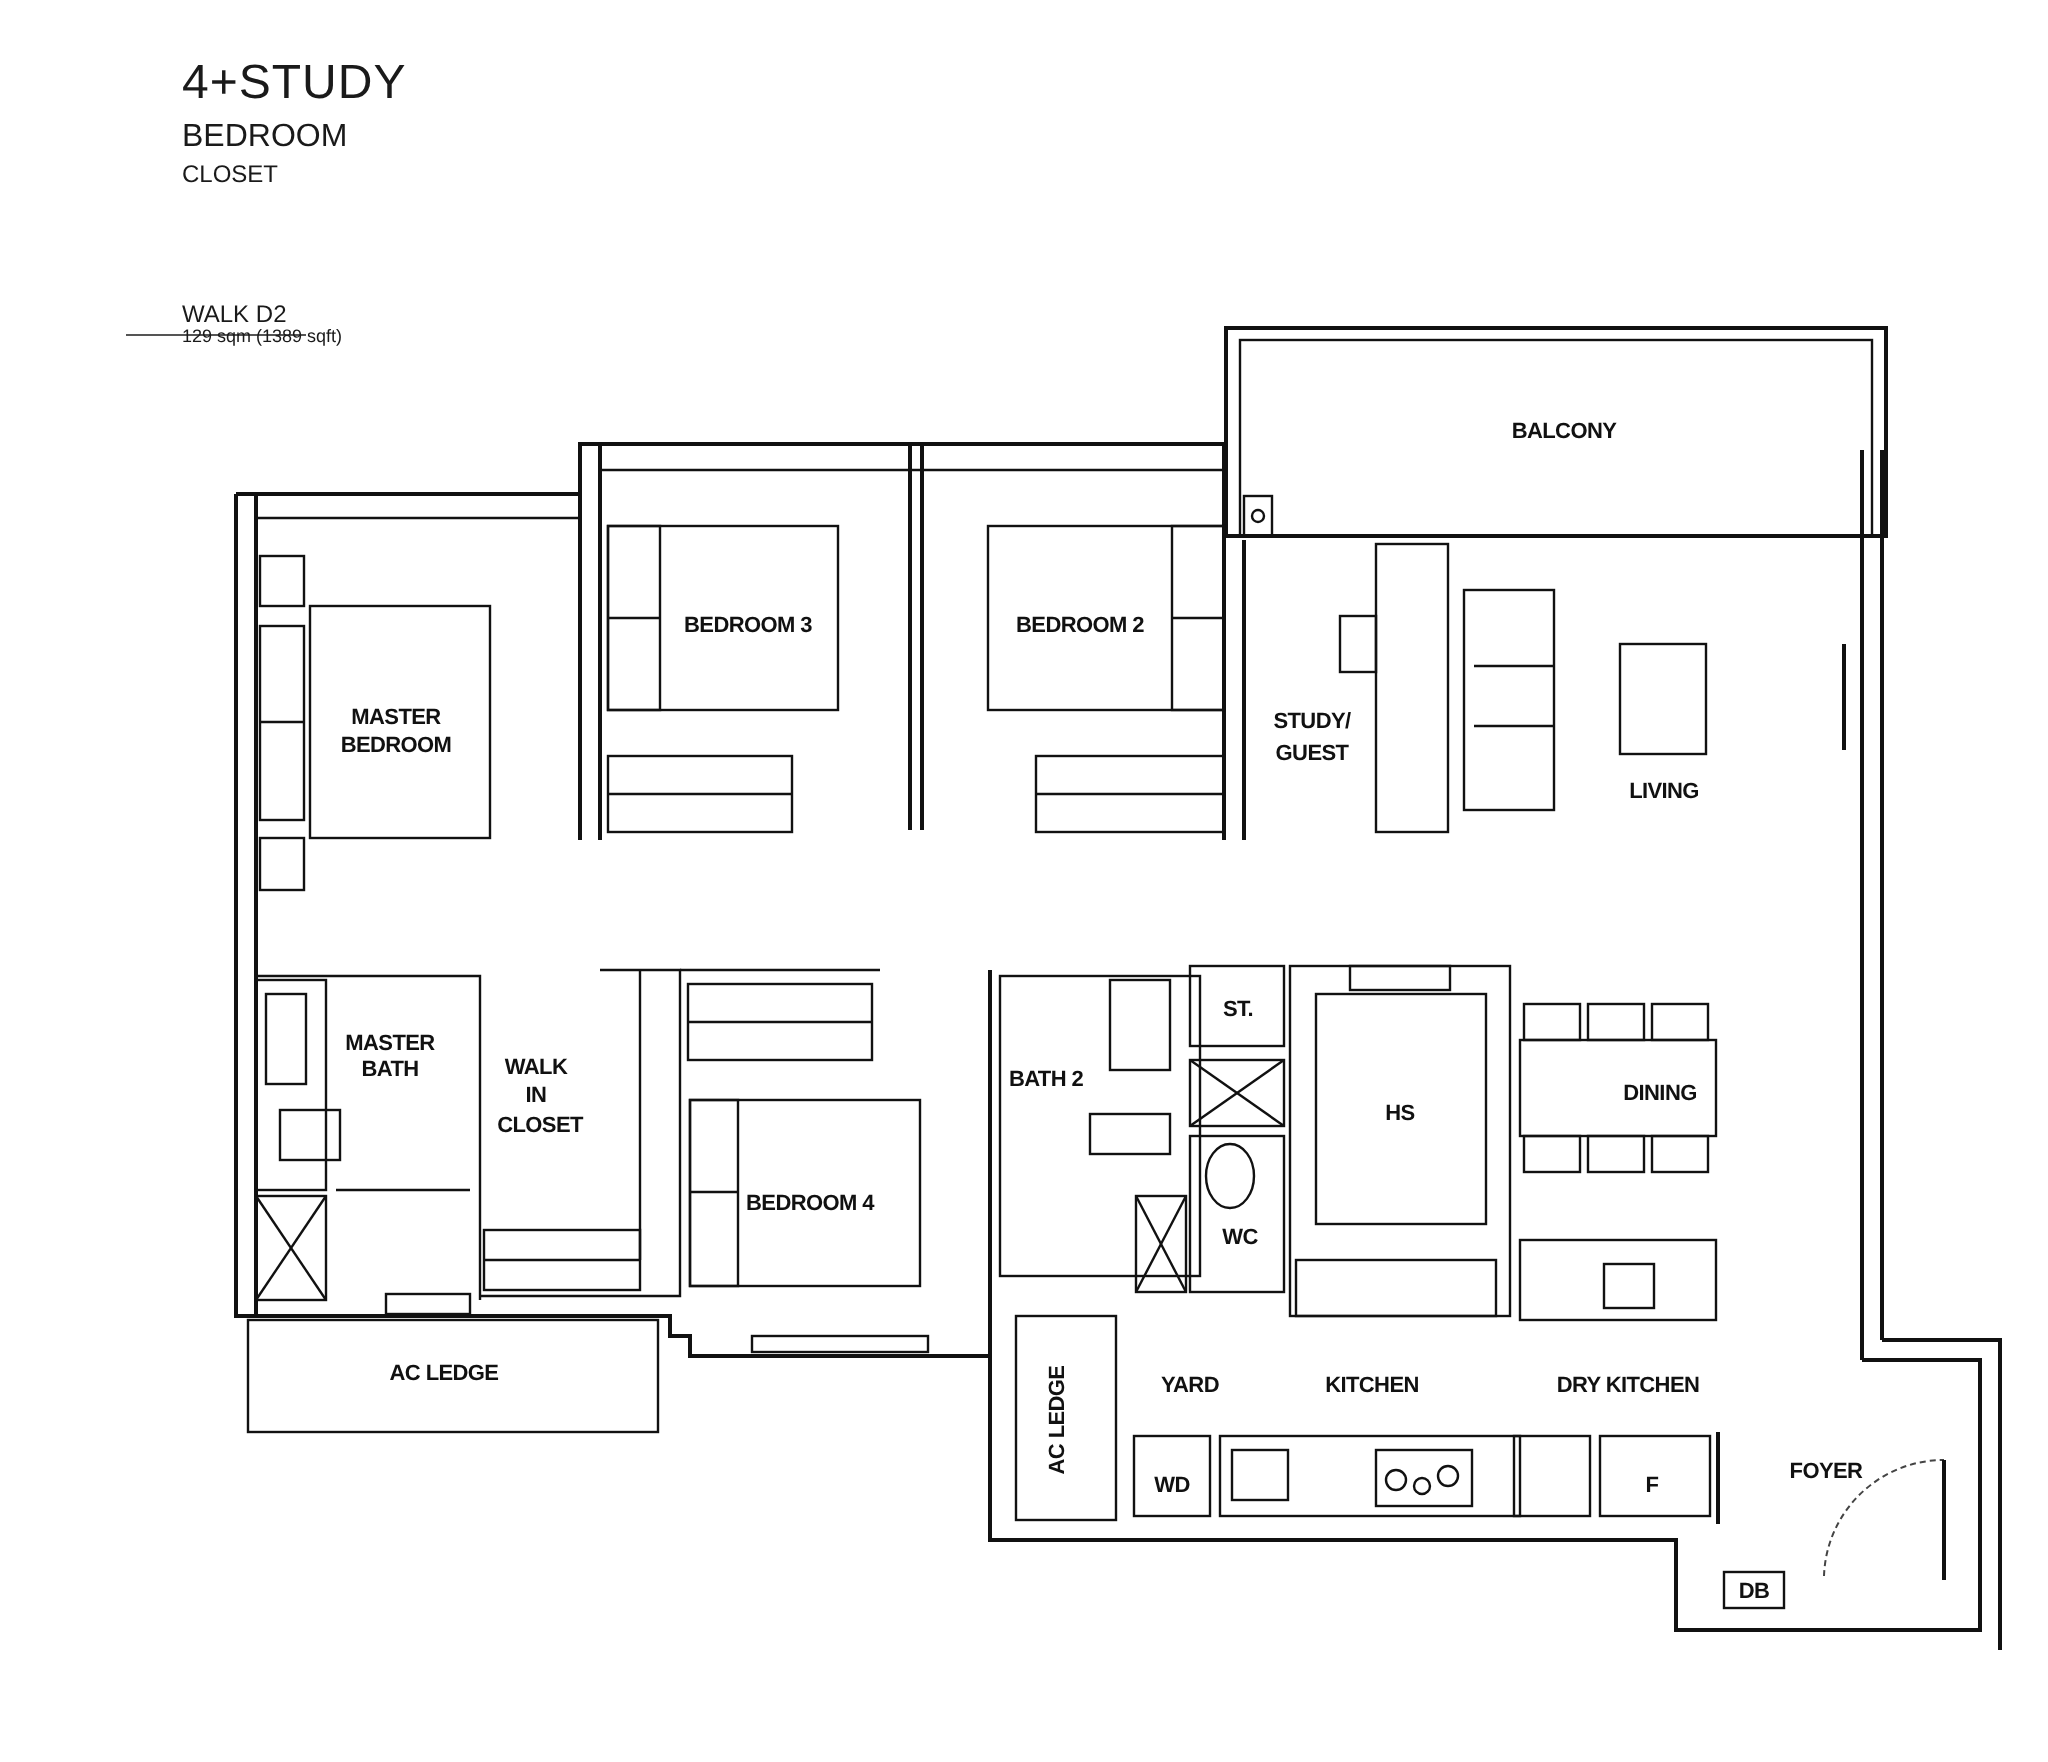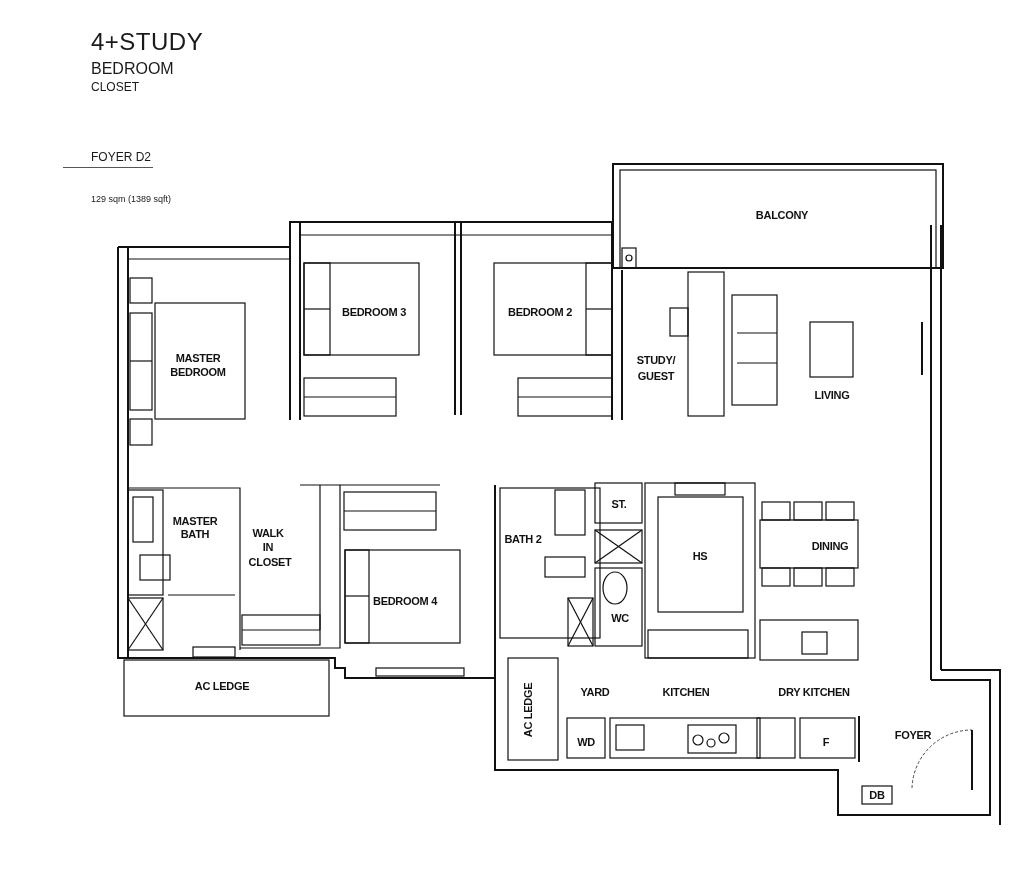--- a/index.html
+++ b/index.html
@@ -3,33 +3,33 @@
 <meta charset="utf-8">
 <style>
   html, body { margin:0; padding:0; background:#ffffff; }
   body { width:1024px; height:881px; position:relative; overflow:hidden; font-family:"Liberation Sans", sans-serif; color:#1a1a1a; }
   .hdr { position:absolute; left:63px;margin-left:28px; }
   #title { top:28px; font-size:24px; letter-spacing:0.5px; }
   #sub1 { top:60px; font-size:16px; }
   #sub2 { top:80px; font-size:12px; }
   #type { top:150px; font-size:12px; }
   #typeline { position:absolute; left:63px; top:167px; width:90px; height:1px; background:#555; }
-  #area { top:194px; font-size:9px; }
+  #area { top:163px; font-size:9px; }
   svg { position:absolute; left:0; top:0; }
   .w { fill:none; stroke:#111; stroke-width:2; }
   .t { fill:none; stroke:#111; stroke-width:1.2; }
   .lbl { font-family:"Liberation Sans", sans-serif; font-size:11px; font-weight:bold; fill:#111; text-anchor:middle; letter-spacing:-0.3px; }
 </style>
 </head>
 <body>
 
 <div class="hdr" id="title">4+STUDY</div>
 <div class="hdr" id="sub1">BEDROOM</div>
 <div class="hdr" id="sub2">CLOSET</div>
-<div class="hdr" id="type">FOYER D2</div>
+<div class="hdr" id="type">WALK D2</div>
 <div id="typeline"></div>
 <div class="hdr" id="area">129 sqm  (1389 sqft)</div>
 
 <svg width="1024" height="881" viewBox="0 0 1024 881">
 
   <g>
     <rect class="w" x="613" y="164" width="330" height="104"></rect>
     <rect class="t" x="620" y="170" width="316" height="98"></rect>
     <rect class="t" x="622" y="248" width="14" height="20"></rect>
     <circle class="t" cx="629" cy="258" r="3"></circle>

